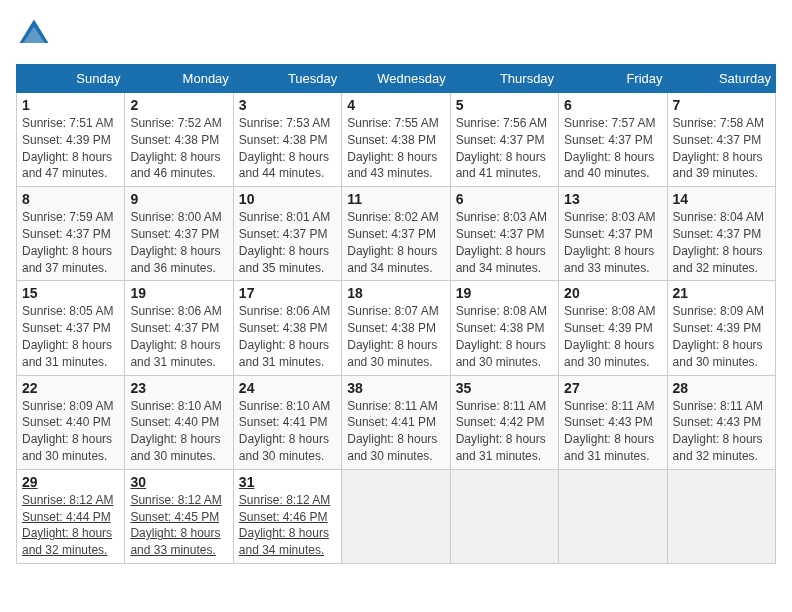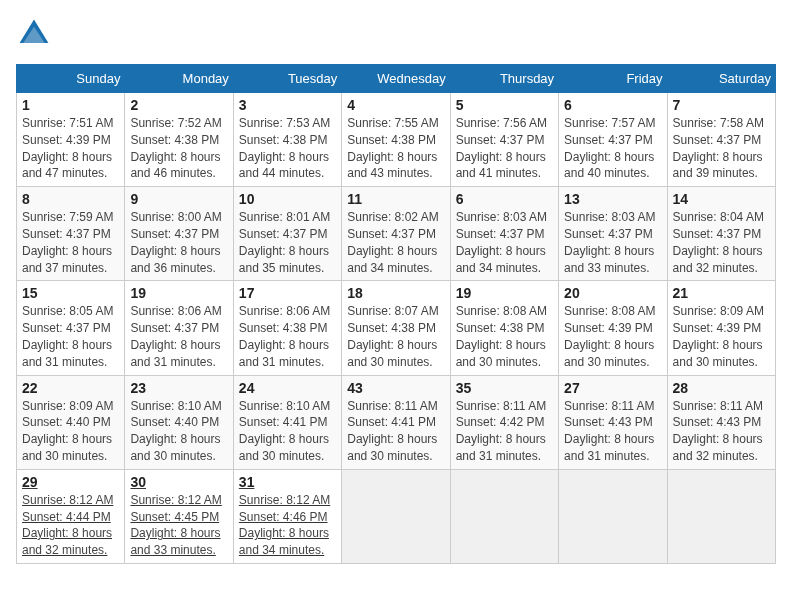--- a/index.html
+++ b/index.html
@@ -228,21 +228,21 @@
         </td>
         <td>
           <span class="day-num">23</span>
           <div class="day-info">Sunrise: 8:10 AM<br>Sunset: 4:40 PM<br>Daylight: 8 hours and 30 minutes.</div>
         </td>
         <td>
           <span class="day-num">24</span>
           <div class="day-info">Sunrise: 8:10 AM<br>Sunset: 4:41 PM<br>Daylight: 8 hours and 30 minutes.</div>
         </td>
         <td>
-          <span class="day-num">43</span>
+          <span class="day-num">38</span>
           <div class="day-info">Sunrise: 8:11 AM<br>Sunset: 4:41 PM<br>Daylight: 8 hours and 30 minutes.</div>
         </td>
         <td>
           <span class="day-num">35</span>
           <div class="day-info">Sunrise: 8:11 AM<br>Sunset: 4:42 PM<br>Daylight: 8 hours and 31 minutes.</div>
         </td>
         <td>
           <span class="day-num">27</span>
           <div class="day-info">Sunrise: 8:11 AM<br>Sunset: 4:43 PM<br>Daylight: 8 hours and 31 minutes.</div>
         </td>

